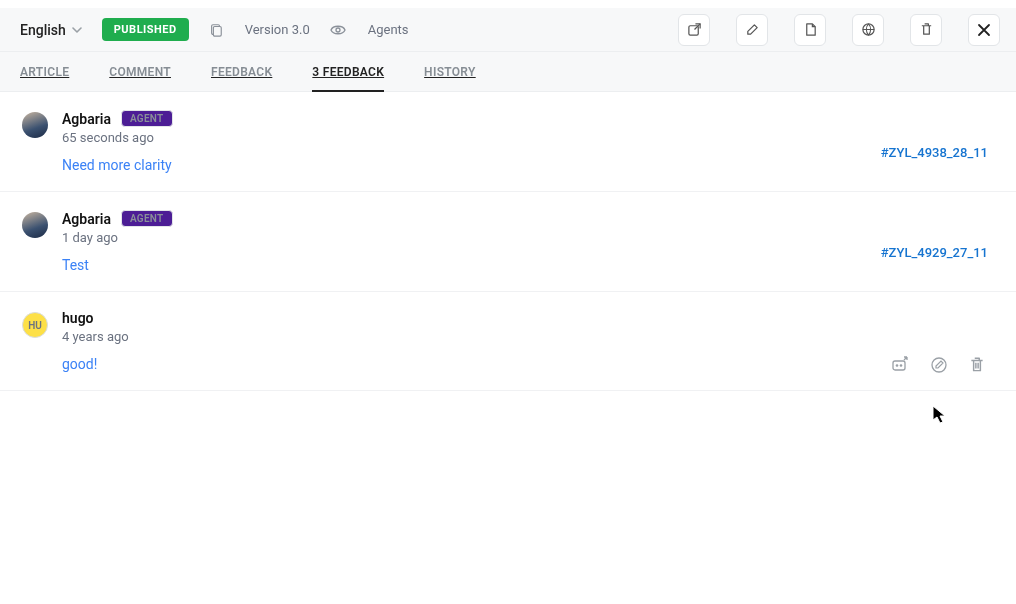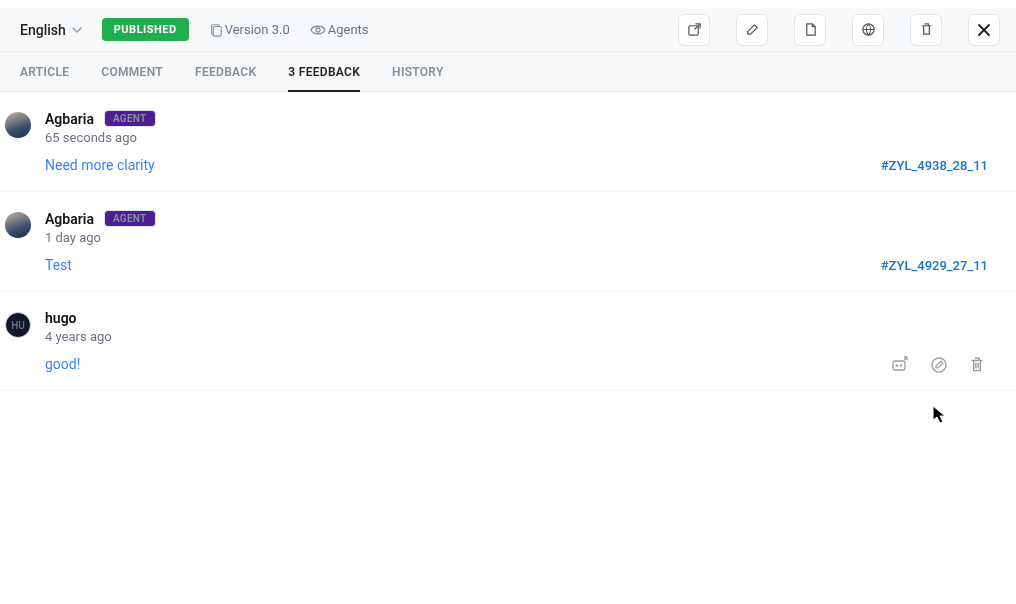--- a/index.html
+++ b/index.html
@@ -28,42 +28,43 @@
   .status-badge {
     background:#1fad4e;
     color:#fff;
     font-size:11px;
     font-weight:700;
     letter-spacing:0.5px;
     padding:5px 12px;
     border-radius:4px;
   }
   .meta-item {
-    display:flex; align-items:center; gap:2px;
+    display:flex; align-items:center; gap:22px;
     font-size:13px; color:#6b7280;
     cursor:pointer;
   }
   .spacer { flex:1; }
   .icon-btn {
     width:32px; height:32px;
     border:1px solid #e2e5e8;
     border-radius:6px;
     background:#fff;
     display:flex; align-items:center; justify-content:center;
     cursor:pointer;
     color:#555;
   }
   .icon-btn + .icon-btn { margin-left:6px; }
   .tab-bar {
     height:40px;
     background:#f7f8f9;
     border-bottom:1px solid #eceef0;
     display:flex; align-items:stretch;
     padding:0 20px;
-    gap:32px;
+    gap:40px;
+    text-decoration:underline;
   }
   .tab {
     display:flex; align-items:center;
     font-size:12px;
     letter-spacing:0.3px;
     color:#868d94;
     font-weight:600;
     cursor:pointer;
     position:relative;
   }
@@ -72,50 +73,50 @@
   }
   .tab.active::after {
     content:"";
     position:absolute; left:0; right:0; bottom:-1px;
     height:2px; background:#222;
   }
   .feedback-list { }
   .fb-row {
     border-bottom:1px solid #f0f1f3;
     display:flex;
-    padding:18px 24px 18px 5px;
+    padding:18px 24px 18px 22px;
     gap:14px;
     position:relative;
   }
   .avatar {
     width:26px; height:26px; border-radius:50%;
     background: linear-gradient(160deg,#c9b6a1 0%, #3b5170 60%, #1b2a45 100%);
     flex-shrink:0;
     margin-top:2px;
   }
   .avatar.text {
-    background:#0f172a; border:1px solid #d9dde1;
+    background:#fde047; border:1px solid #d9dde1;
     display:flex; align-items:center; justify-content:center;
     font-size:10px; color:#6b7280; font-weight:600;
   }
   .fb-content { flex:1; min-width:0; }
   .fb-head { display:flex; align-items:center; gap:10px; }
   .fb-name { font-size:14px; font-weight:600; color:#111; }
   .role-chip {
     font-size:10px; font-weight:600; letter-spacing:0.3px;
     color:#8a9099;
     border:1px solid #e2e5e8;
     border-radius:4px;
     padding:2px 8px;
     background:#4c1d95;
   }
   .fb-time { font-size:13px; color:#6b7280; margin-top:3px; }
   .fb-body { font-size:14px; color:#3b82f6; margin-top:12px; }
   .fb-ref {
-    position:absolute; right:28px; bottom:18px;
+    position:absolute; right:28px; bottom:31px;
     font-size:13px; font-weight:500; color:#1674d0;
   }
   .row-actions {
     position:absolute; right:28px; bottom:14px;
     display:flex; gap:16px;
     color:#9aa0a6;
   }
   .row-actions .ai { width:22px; height:22px; cursor:pointer; display:flex; align-items:center; justify-content:center; }
   svg { display:block; }
   .cursor-img {

